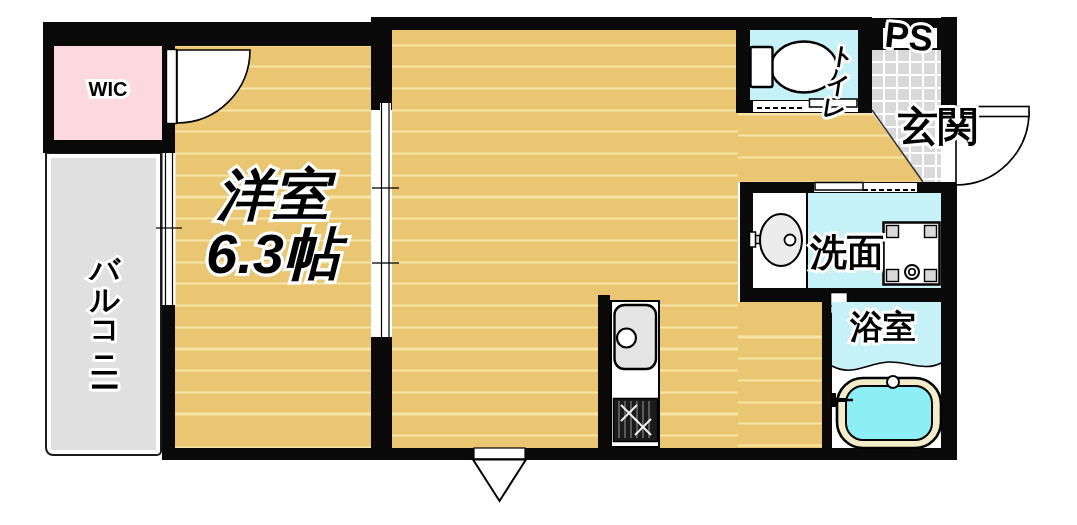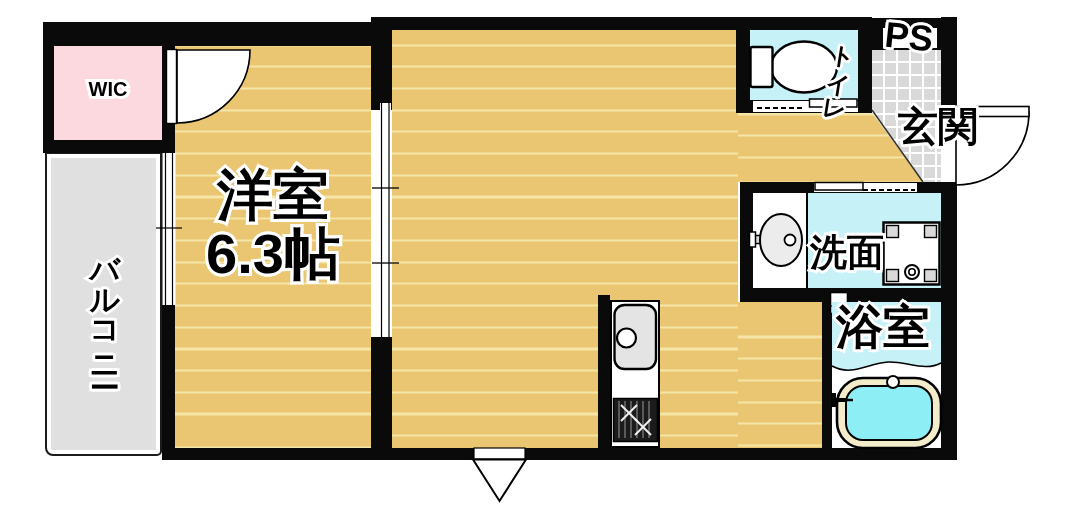--- a/index.html
+++ b/index.html
@@ -182,25 +182,25 @@
       <rect x="834" y="398" width="12" height="4" fill="#000"></rect>
       <line x1="846" y1="400" x2="853" y2="400" stroke="#000" stroke-width="2.5"></line>
     </g>
 
     <g>
       <rect x="474" y="448" width="51" height="11" fill="#fff" stroke="#000" stroke-width="1.2"></rect>
     </g>
     <path d="M473,459.5 L526,459.5 L499.5,501 Z" fill="#fff" stroke="#000" stroke-width="2"></path>
   </svg>
 
-  <div class="lbl" style="left:273px;top:225px;font-size:56px;">
+  <div class="lbl" style="left:273px;top:225px;font-size:56px;font-style:italic;">
     <div>洋室</div>
     <div>6.3帖</div>
   </div>
   <div class="lbl" style="left:108px;top:89px;font-size:20px;">WIC</div>
   <div class="lbl vert" style="left:105px;top:303px;font-size:30px;-webkit-text-stroke-width:5px;">バルコニー</div>
   <div class="lbl vert" style="left:841px;top:70px;font-size:24px;transform:translate(-50%,-50%) rotate(9deg);-webkit-text-stroke-width:4px;">トイレ</div>
   <div class="lbl" style="left:909px;top:37px;font-size:36px;transform:translate(-50%,-50%) rotate(6deg);-webkit-text-stroke-width:5px;">PS</div>
   <div class="lbl" style="left:938px;top:126px;font-size:40px;-webkit-text-stroke-width:5px;">玄関</div>
   <div class="lbl" style="left:847px;top:231px;font-size:37px;margin-top:22px;-webkit-text-stroke-width:5px;">洗面</div>
-  <div class="lbl" style="left:883px;top:327px;font-size:47px;-webkit-text-stroke-width:5px;">浴室</div>
+  <div class="lbl" style="left:883px;top:327px;font-size:33px;-webkit-text-stroke-width:5px;">浴室</div>
 
 </div>
 
 </body></html>

